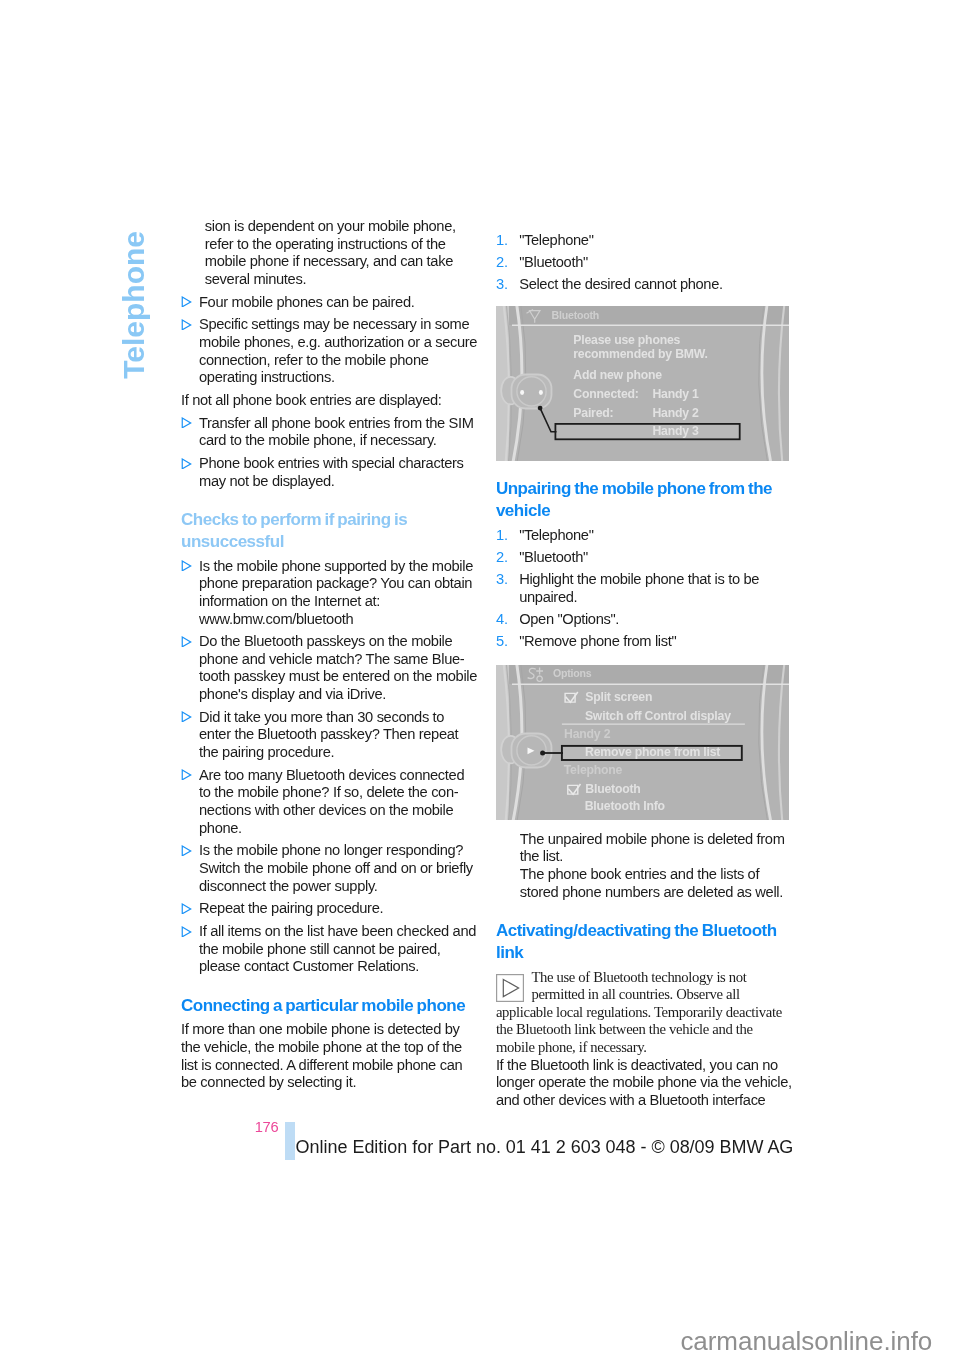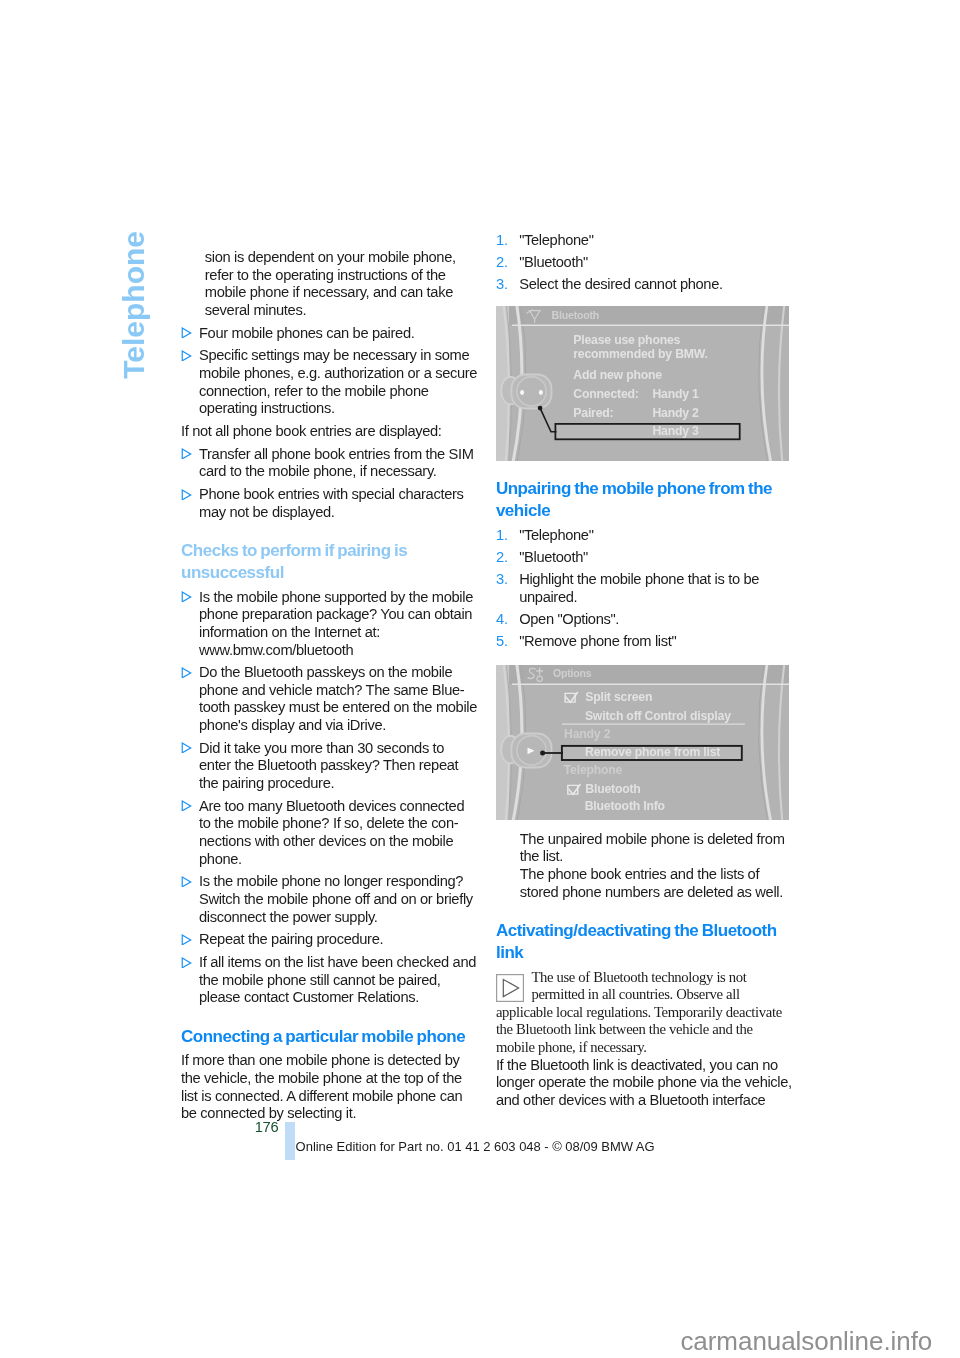--- a/index.html
+++ b/index.html
@@ -11,21 +11,21 @@
 
   
   .chapter{position:absolute;left:118.5px;top:230.5px;
            color:#8ac8f5;font-weight:bold;font-size:30px;line-height:30px;
            writing-mode:vertical-rl;transform:rotate(180deg);
            white-space:nowrap;letter-spacing:0px;}
 
   
   .col{position:absolute;width:297px;font-size:14.7px;line-height:17.6px;
        letter-spacing:-0.35px;hyphens:manual;}
-  .colL{left:181px;top:249px;}
+  .colL{left:181px;top:218px;}
   .colR{left:495.9px;top:231.8px;}
 
   p{margin:0;}
   .gap{margin-top:5.2px;}
   .gapn{margin-top:4.5px;}
   .ind{padding-left:23.8px;}
   .hang{position:relative;padding-left:18px;}
   .hang>svg{position:absolute;left:0.3px;top:2.5px;}
   .numitem{position:relative;padding-left:23.3px;}
   .numitem>.n{position:absolute;left:0px;top:0px;color:#1a92f7;
@@ -43,24 +43,24 @@
   #fig1{margin:12.2px 0 16.9px 0;}
   #fig2{margin:14.2px 0 10.8px 0;}
 
   
   .note{position:relative;font-family:Liberation Serif, serif;}
   .note>svg.nbox{position:absolute;left:0.3px;top:4.9px;}
   .note>.sp{float:left;width:35.5px;height:32px;}
 
   
   .pgnum{position:absolute;left:254.8px;top:1119px;font-size:14.7px;
-         line-height:17.6px;color:#14532d;letter-spacing:-0.35px;}
+         line-height:17.6px;color:#ec4899;letter-spacing:-0.35px;}
   .fbar{position:absolute;left:285.2px;top:1122px;width:9.9px;height:37.7px;
         background:#bedcf5;}
-  .ftxt{position:absolute;left:295.6px;top:1139px;font-size:13px;
+  .ftxt{position:absolute;left:295.6px;top:1139px;font-size:18px;
         line-height:16px;color:#1c1c1c;white-space:nowrap;letter-spacing:-0.03px;}
   .wm{position:absolute;left:680.4px;top:1326px;font-size:26px;
       line-height:30px;color:#8f8f8f;white-space:nowrap;letter-spacing:-0.05px;}
 </style>
 </head>
 <body>
 
 <div class="page">
 
   <div class="chapter">Telephone</div>

